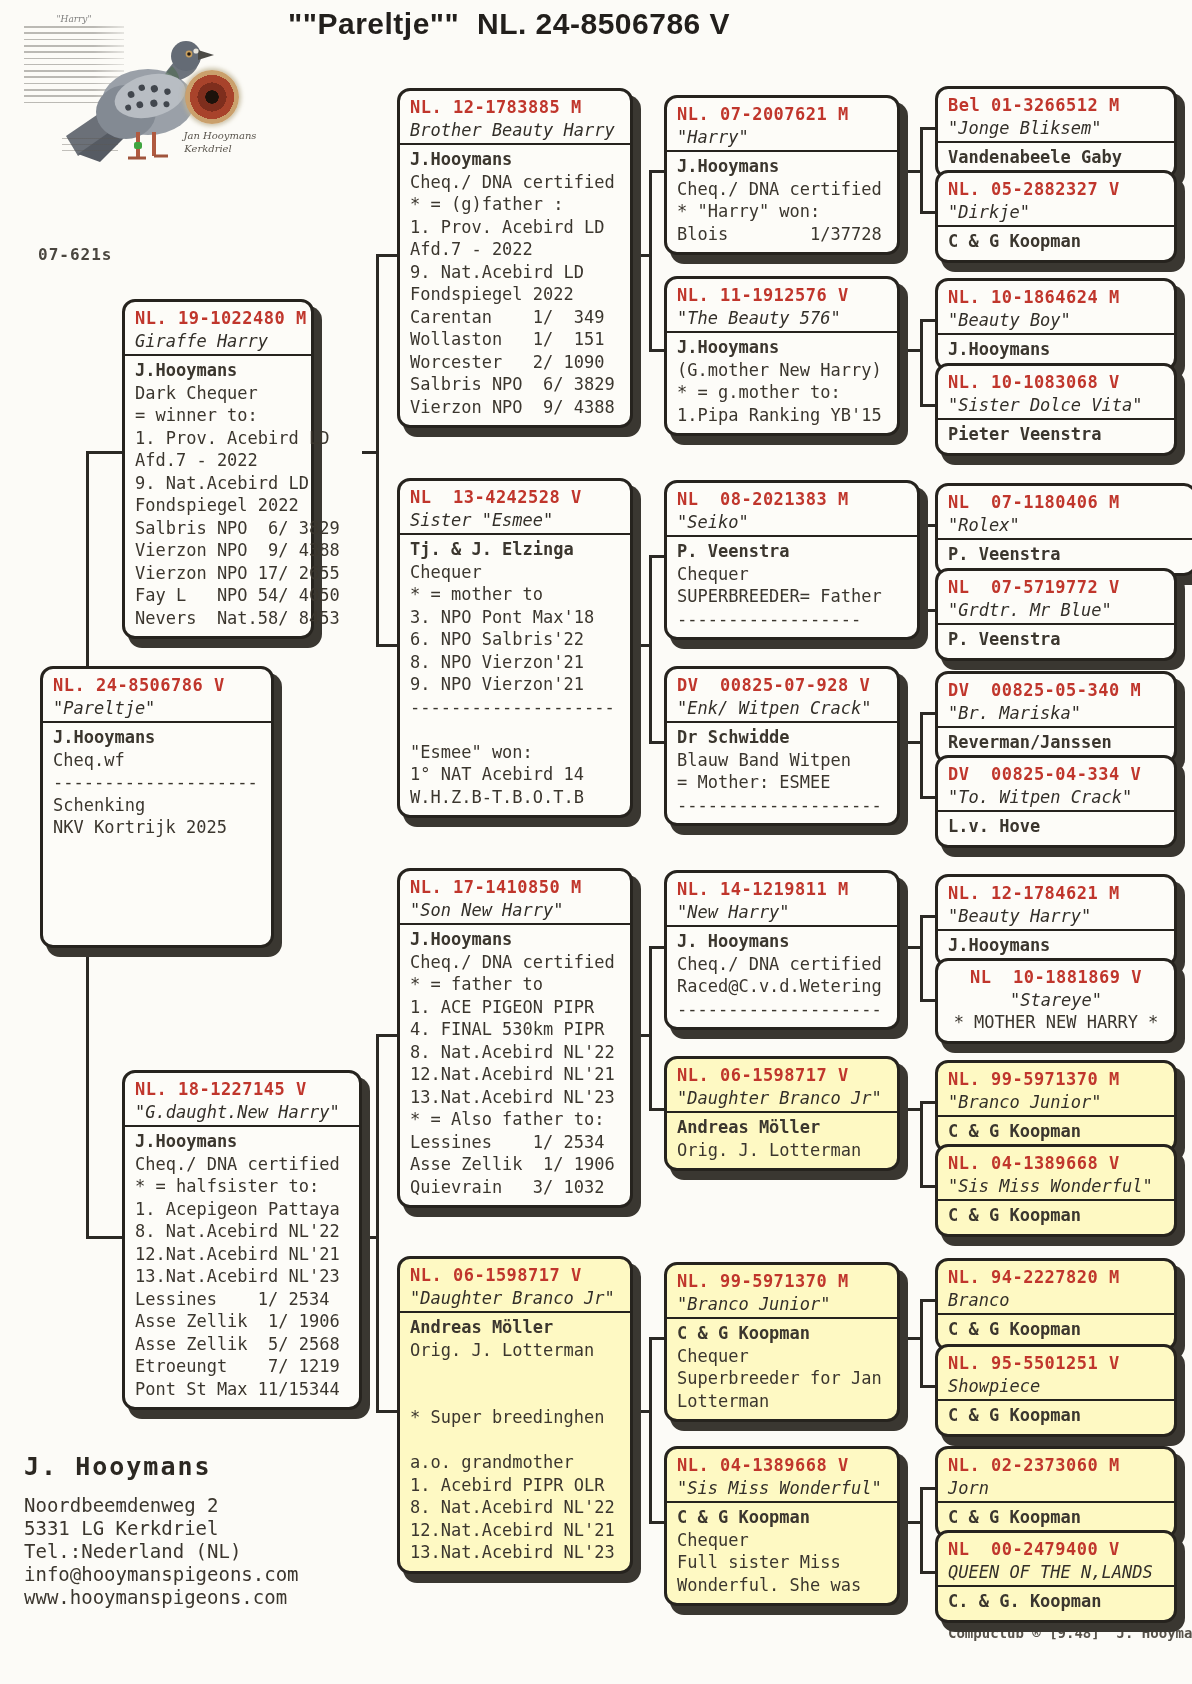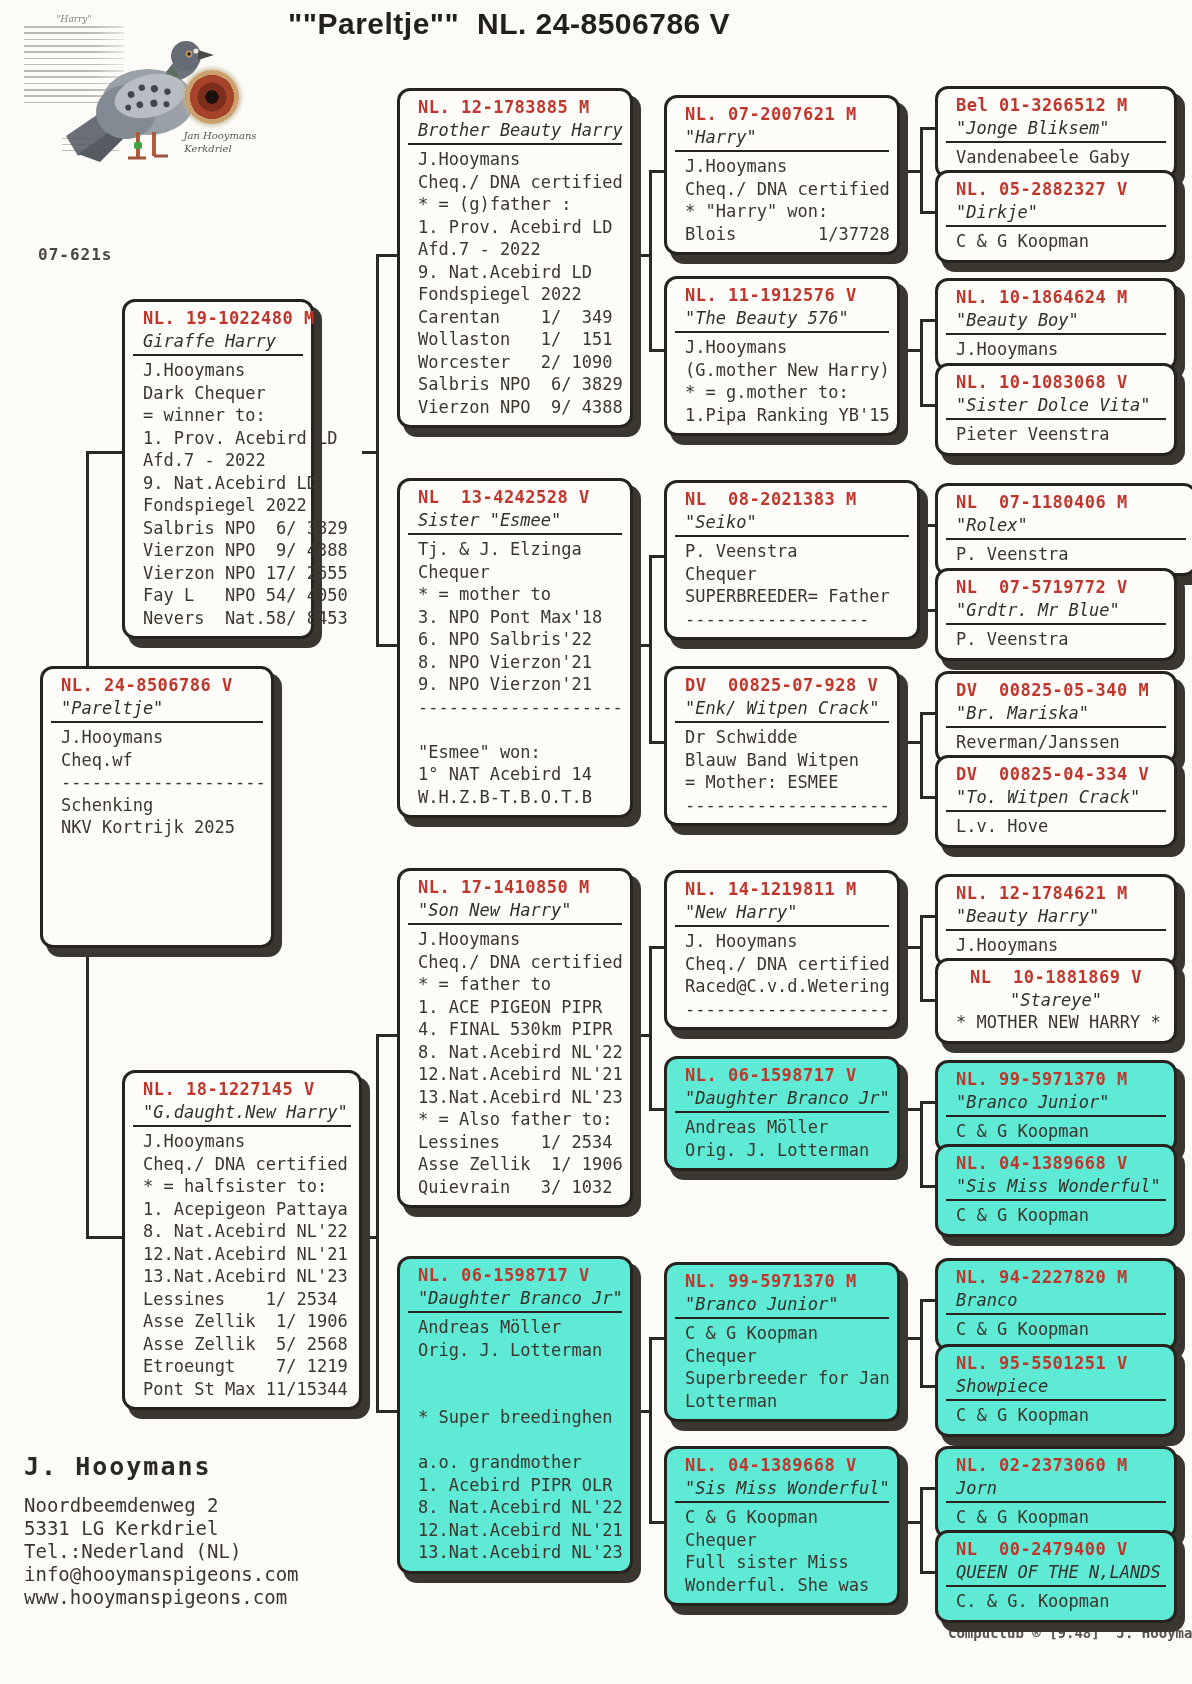--- a/index.html
+++ b/index.html
@@ -4,29 +4,29 @@
 <style>
   html,body{margin:0;padding:0;background:#e8e6e0;}
   #stage{position:relative;width:1192px;height:1684px;background:#fcfbf7;overflow:hidden;
          font-family:"DejaVu Sans Mono",monospace;}
   .title{position:absolute;left:288px;top:6px;font:700 30px/36px "Liberation Sans",sans-serif;
          color:#221f1c;letter-spacing:.5px;white-space:pre;}
   .refcode{position:absolute;left:38px;top:246px;font:700 16px/18px "DejaVu Sans Mono",monospace;
          color:#4a463f;letter-spacing:1px;}
   
   .pbox{position:absolute;background:#fdfcf8;border:3px solid #26231e;border-radius:13px;
-        box-shadow:7px 8px 0 1px #3a3731;padding:5px 18px 7px;box-sizing:border-box;z-index:2;}
-  .pbox.pink{background:#5eead4;}
+        box-shadow:7px 8px 0 1px #3a3731;padding:5px 10px 7px;box-sizing:border-box;z-index:2;}
+  .pbox.pink{background:#fef9c3;}
   .ring{font:700 17px/23px "DejaVu Sans Mono",monospace;color:#c0362c;white-space:pre;
         letter-spacing:.5px;}
   .bname{font:italic 400 17px/22px "DejaVu Sans Mono",monospace;color:#332f29;white-space:pre;}
   .brule{border-top:2.5px solid #26231e;margin:2px -10px 3px;}
   .bline{font:400 17px/22.5px "DejaVu Sans Mono",monospace;color:#3b362e;white-space:pre;
          min-height:22.5px;}
-  .bline.owner{font-weight:400;}
+  .bline.owner{font-weight:700;}
   .tcenter{text-align:center;}
   .cline{position:absolute;background:#2b2925;z-index:1;}
   
   .perflist{position:absolute;left:24px;top:14px;width:100px;height:92px;opacity:.75;}
   .perflist .pltitle{font:italic 400 9px/10px "DejaVu Serif",serif;color:#555;display:block;text-align:center;}
   .plbars{width:100%;height:80px;margin-top:2px;
      background:repeating-linear-gradient(180deg,rgba(95,92,86,.55) 0 1.6px,rgba(0,0,0,0) 1.6px 6.3px);
      -webkit-mask-image:linear-gradient(90deg,#000 0 70%,rgba(0,0,0,.35) 100%);}
   .eyephoto{position:absolute;left:185px;top:70px;width:54px;height:54px;border-radius:50%;
      background:radial-gradient(circle at 50% 50%,#1d120b 0 17%,#7e2e1d 18% 38%,#a8432b 38% 58%,#caa06c 58% 72%,#f0e2c2 72% 88%,#d8cfae 88% 100%);

